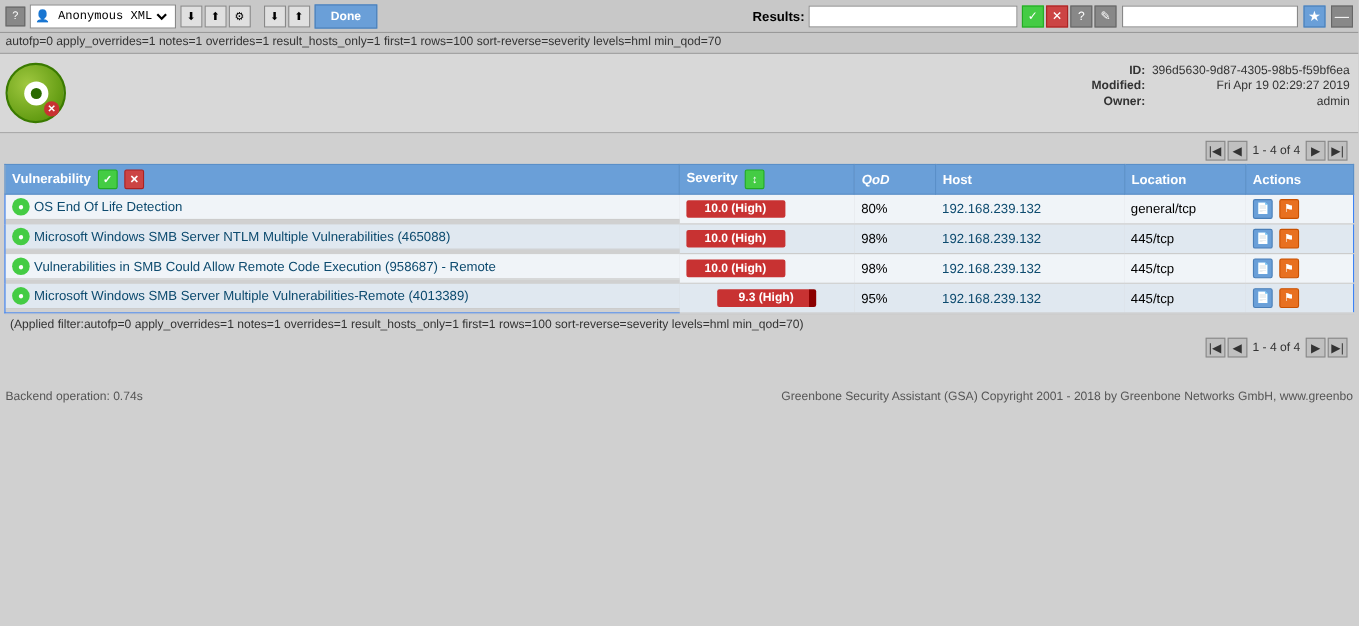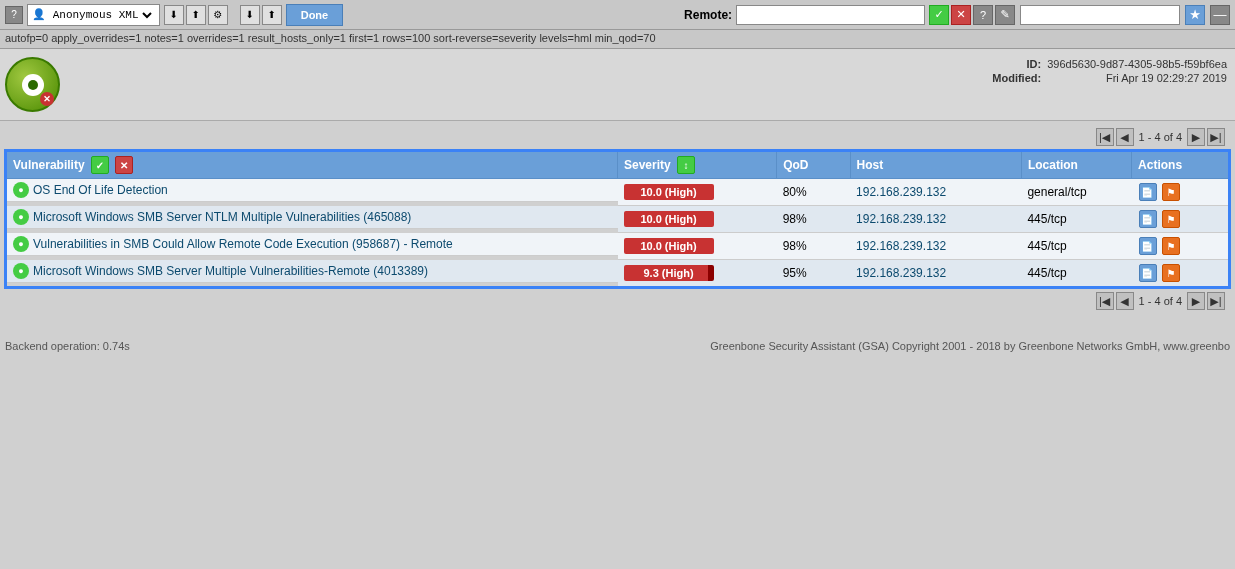--- a/index.html
+++ b/index.html
@@ -176,21 +176,21 @@
 
     
     .content {
       padding: 4px;
     }
 
     
     .vuln-table {
       width: 100%;
       border-collapse: collapse;
-      border: 3px solid #3b82f6;
+      border: 1px solid #3b82f6;
       padding-left: 10px;
     }
     .vuln-table th {
       background: #6a9fd8;
       color: white;
       padding: 4px 6px;
       text-align: left;
       font-size: 12px;
       border: 1px solid #5a8fc8;
       white-space: nowrap;
@@ -347,21 +347,21 @@
       <span style="width:8px"></span>
       <span class="icon-btn">⬇</span>
       <span class="icon-btn">⬆</span>
     </div>
     <button class="done-btn">Done</button>
   </div>
 
   <div style="flex:1;"></div>
 
   <div class="filter-section">
-    <span class="filter-label">Remote:</span>
+    <span class="filter-label">Results:</span>
     <input class="filter-input" type="text" value="" style="">
     <div class="filter-icons">
       <span class="fi-green">✓</span>
       <span class="fi-red">✕</span>
       <span class="fi-gray">?</span>
       <span class="fi-gray">✎</span>
     </div>
   </div>
 
   <input class="search-box" type="text" value="" style="">
@@ -385,20 +385,24 @@
   <div class="report-meta">
     <table>
       <tbody>
           <tr>
         <td class="label">ID:</td>
         <td>396d5630-9d87-4305-98b5-f59bf6ea</td>
       </tr>
       <tr>
         <td class="label">Modified:</td>
         <td>Fri Apr 19 02:29:27 2019</td>
+      </tr>
+      <tr>
+        <td class="label">Owner:</td>
+        <td>admin</td>
       </tr>
     </tbody>
       </table>
   </div>
 </div>
 
 <div class="content">
 
   <div class="pagination-row">
     <span class="pag-btn">|◀</span>
@@ -413,21 +417,21 @@
       <tr>
         <th style="width:50%;">
           <span>Vulnerability</span>
           <span class="th-icon th-green">✓</span>
           <span class="th-icon th-red">✕</span>
         </th>
         <th style="width:13%;">
           <span>Severity</span>
           <span class="th-icon th-green">↕</span>
         </th>
-        <th style="width:6%;">
+        <th style="width:6%;font-style:italic;">
           <span>QoD</span>
         </th>
         <th style="width:14%;">
           <span>Host</span>
         </th>
         <th style="width:9%;">
           <span>Location</span>
         </th>
         <th style="width:8%;">
           <span>Actions</span>
@@ -494,37 +498,40 @@
         <span class="action-icon ai-blue">📄</span>
         <span class="action-icon ai-orange">⚑</span>
       </td>
     </tr>
         <tr>
       <td style="display:flex;align-items:center;gap:4px;">
         <span class="row-icon-green">●</span>
         <a class="vuln-link">Microsoft Windows SMB Server Multiple Vulnerabilities-Remote (4013389)</a>
       </td>
       <td>
-        <span class="severity-bar" style="background: linear-gradient(to right, #c83232 93%, #8b0000 93%);">
+        <span class="severity-bar" style="background: linear-gradient(to right, #c83232 93%, #8b0000 93%); margin-left: 28px;">
           9.3 (High)
         </span>
       </td>
       <td>95%</td>
       <td>
         <a class="vuln-link">192.168.239.132</a>
       </td>
       <td>445/tcp</td>
       <td>
         <span class="action-icon ai-blue">📄</span>
         <span class="action-icon ai-orange">⚑</span>
       </td>
     </tr>
       </tbody>
   </table>
 
+  <div class="applied-filter">
+    <span>(Applied filter:autofp=0 apply_overrides=1 notes=1 overrides=1 result_hosts_only=1 first=1 rows=100 sort-reverse=severity levels=hml min_qod=70)</span>
+  </div>
 
   <div class="pagination-row">
     <span class="pag-btn">|◀</span>
     <span class="pag-btn">◀</span>
     <span style="margin:0 4px;">1 - 4 of 4</span>
     <span class="pag-btn">▶</span>
     <span class="pag-btn">▶|</span>
   </div>
 </div>
 

